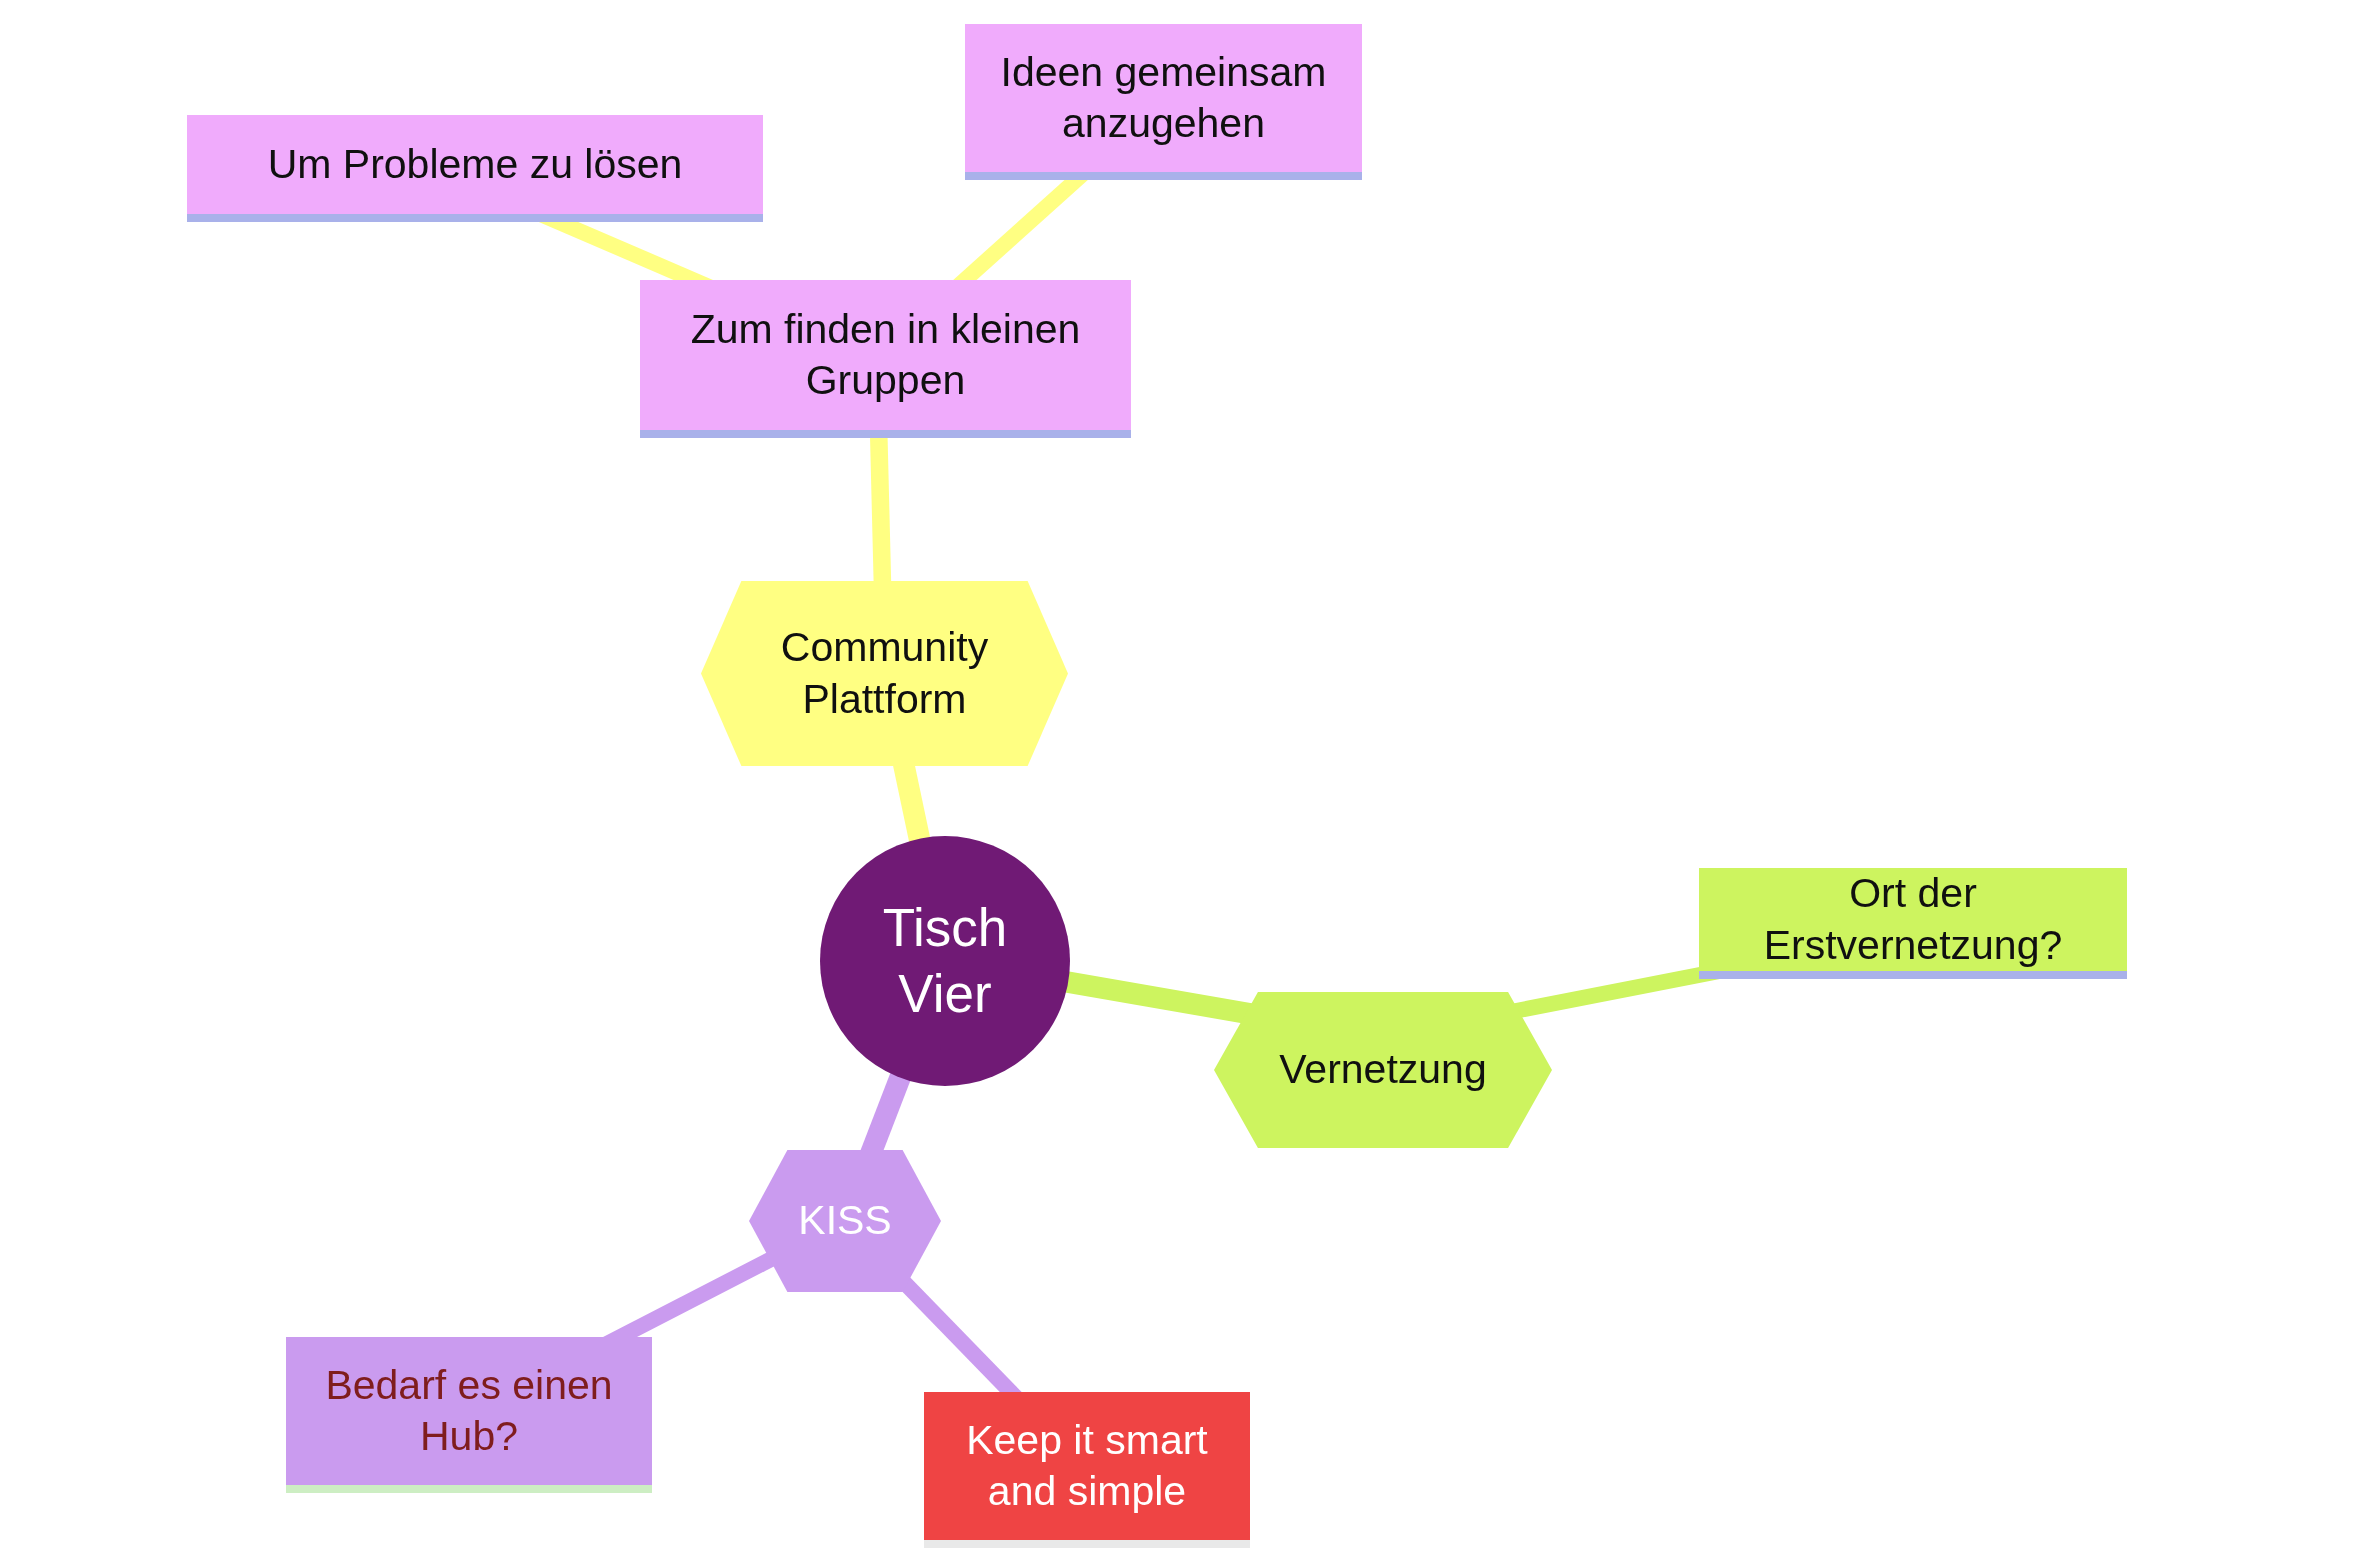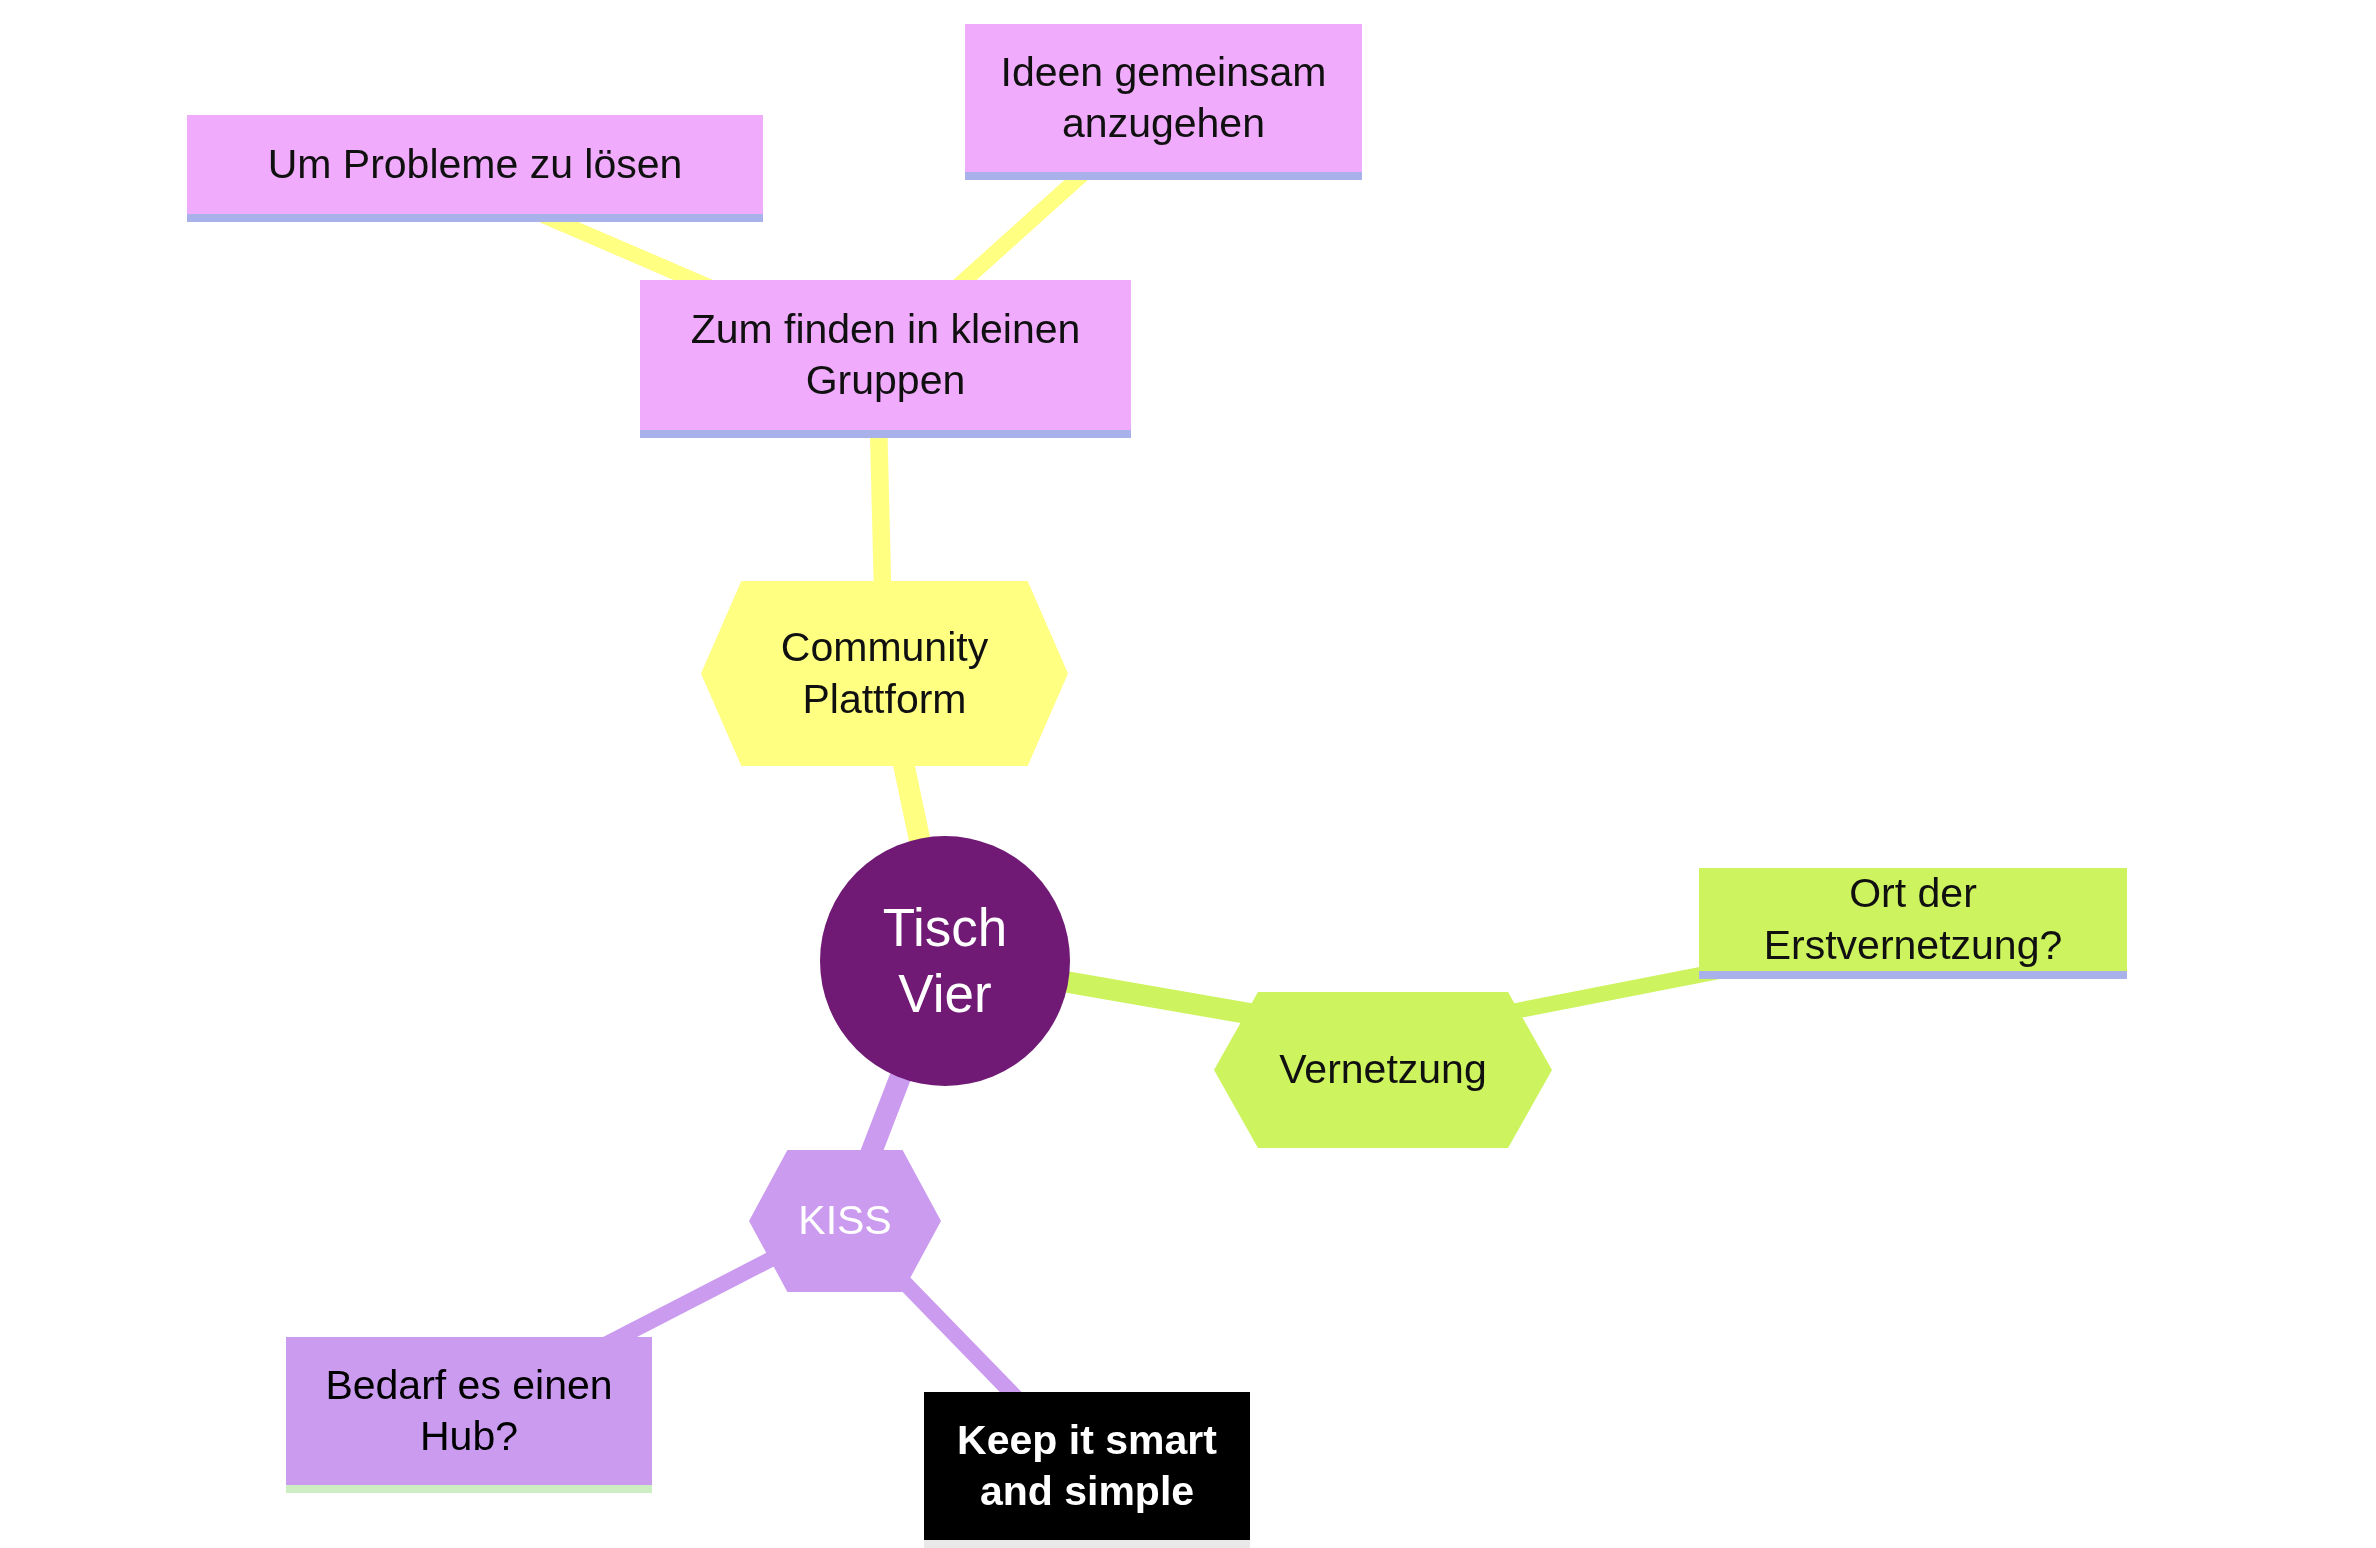--- a/index.html
+++ b/index.html
@@ -31,22 +31,22 @@
     box-sizing: border-box;
     padding: 5.9px 17.6px;
     font-size: 41px;
     line-height: 1.25;
     cursor: default;
     white-space: pre-line;
   }
   
   .yellow-rect  { background: #f0abfc; border-bottom: 8.8px solid #a9b1ea; color: #101010; }
   .green-rect   { background: #cdf45f; border-bottom: 8.8px solid #a9b1ea; color: #101010; }
-  .purple-rect-green { background: #ca9bef; border-bottom: 8.8px solid #cdeec3; color: #000000; }
-  .purple-rect-gray  { background: #000000; border-bottom: 8.8px solid #e9e9e9; color: #ffffff; font-weight: bold; }
+  .purple-rect-green { background: #ca9bef; border-bottom: 8.8px solid #cdeec3; color: #7f1d1d; }
+  .purple-rect-gray  { background: #ef4444; border-bottom: 8.8px solid #e9e9e9; color: #ffffff; }
   .hex-yellow {
     background: #ffff82; color: #101010;
     clip-path: polygon(0 50%, 11% 0, 89% 0, 100% 50%, 89% 100%, 11% 100%);
   }
   .hex-green {
     background: #cdf45f; color: #101010;
     clip-path: polygon(0 50%, 13% 0, 87% 0, 100% 50%, 87% 100%, 13% 100%);
   }
   .hex-purple {
     background: #ca9bef; color: #ffffff;

